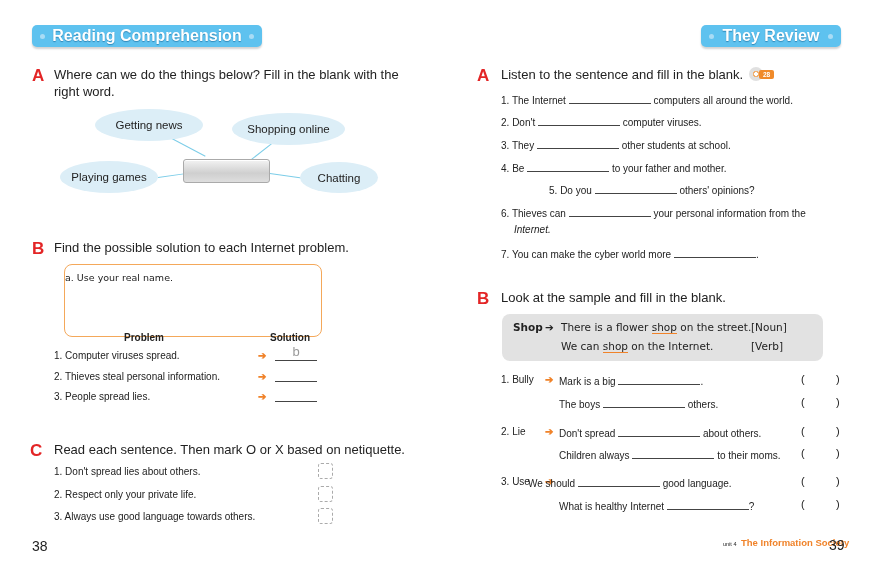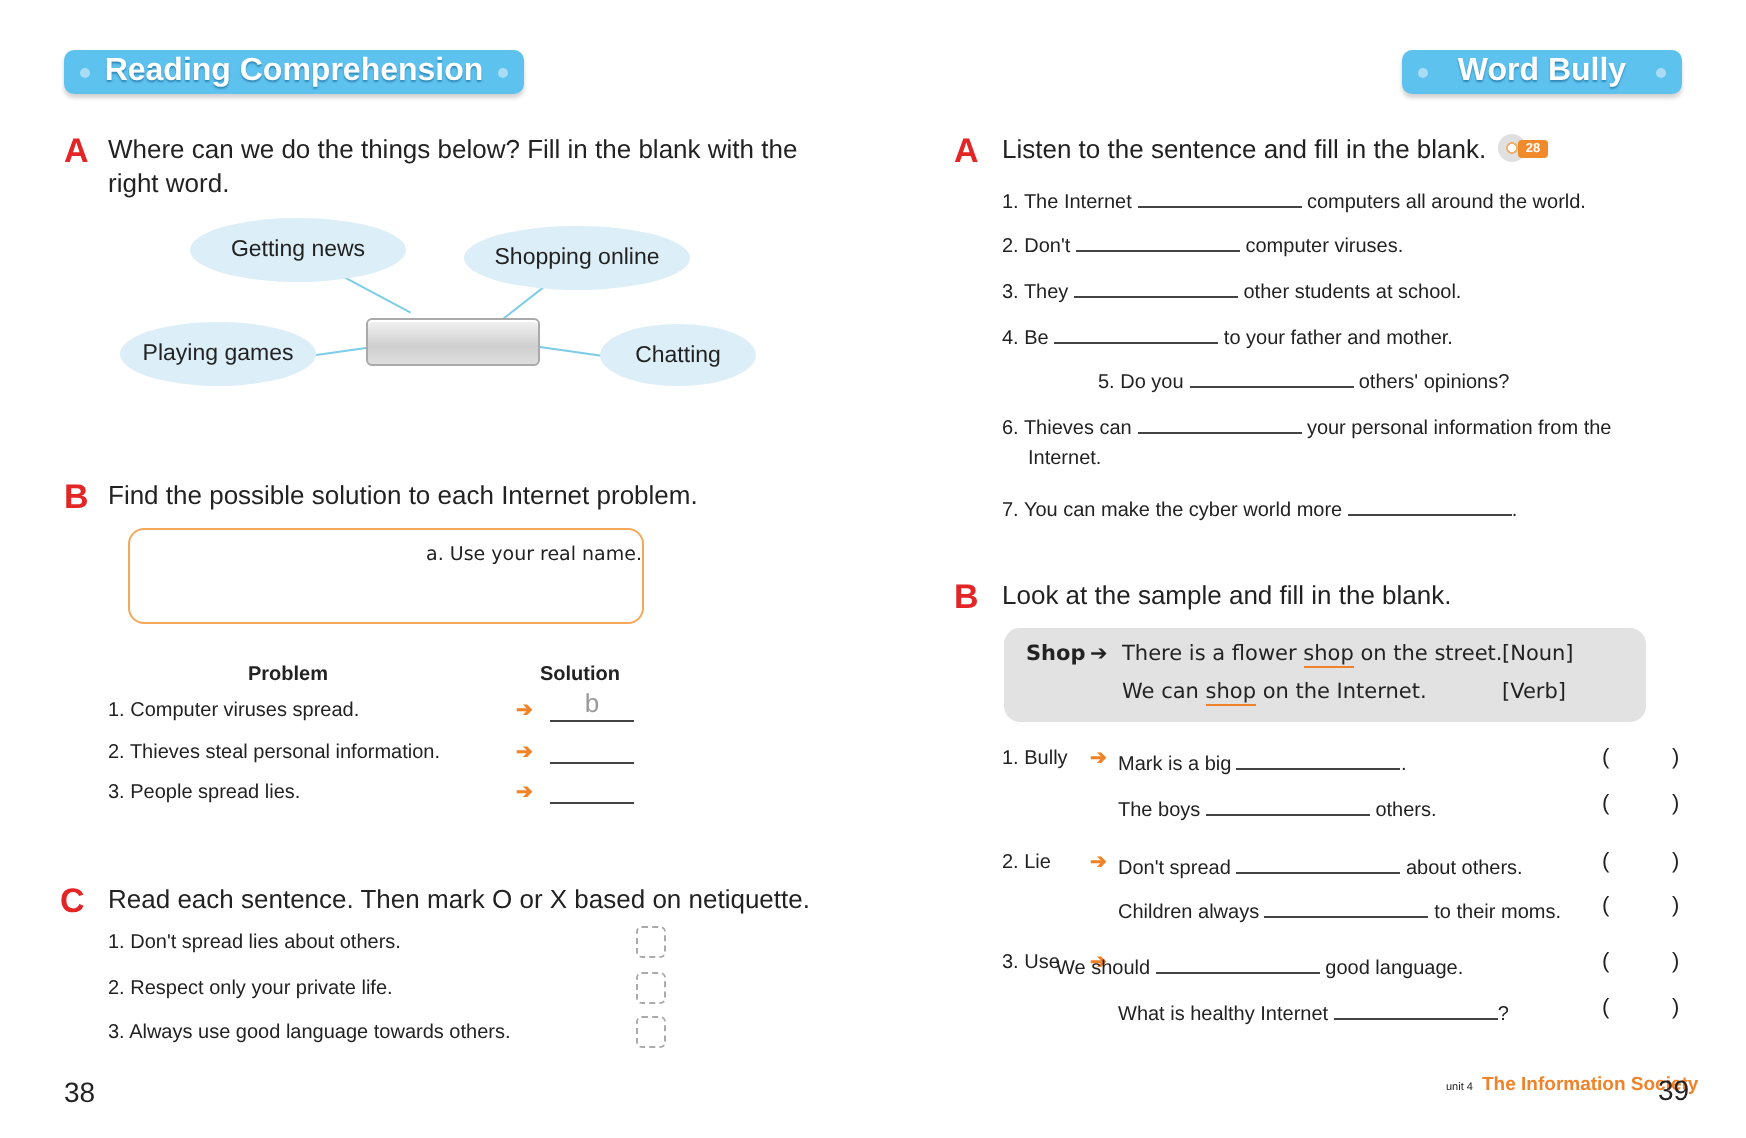--- a/index.html
+++ b/index.html
@@ -5,21 +5,21 @@
   * { box-sizing: border-box; margin: 0; padding: 0; }
   body { width: 873px; height: 569px; background: #fff; font-family: "Liberation Sans", sans-serif; color: #222; position: relative; overflow: hidden; }
   .abs { position: absolute; }
   .banner { position: absolute; height: 22px; background: #5ec2ef; border-radius: 5px; box-shadow: 0 2px 2px rgba(0,0,0,0.18); color: #fff; font-weight: bold; font-size: 16px; display: flex; align-items: center; justify-content: center; text-shadow: 0 1px 1px rgba(0,80,130,0.5); }
   .banner .dot { position: absolute; top: 9px; width: 5px; height: 5px; border-radius: 50%; background: #a9dcf5; }
   .sec-letter { position: absolute; color: #e32526; font-weight: bold; font-size: 17px; }
   .sec-title { position: absolute; font-size: 13px; color: #222; line-height: 17px; }
   .bubble { position: absolute; background: #dceef7; border-radius: 50%; display: flex; align-items: center; justify-content: center; font-size: 11.5px; color: #222; }
   .device { position: absolute; left: 183px; top: 159px; width: 87px; height: 24px; border: 1px solid #aaa; border-radius: 3px; background: linear-gradient(to bottom, #f3f3f3, #cfcfcf 60%, #dedede); box-shadow: inset 0 1px 0 #fff; }
   .line { position: absolute; height: 1px; background: #7ccde8; transform-origin: 0 0; }
-  .optbox { position: absolute; left: 64px; top: 264px; width: 258px; height: 48px; border: 1.5px solid #f4a85a; border-radius: 8px; padding: 5px 0 0 0; font-family: "DejaVu Sans", sans-serif; font-size: 9.5px; color: #222; text-align: right; }
+  .optbox { position: absolute; left: 64px; top: 264px; width: 258px; height: 73px; border: 1.5px solid #f4a85a; border-radius: 8px; padding: 5px 0 0 0; font-family: "DejaVu Sans", sans-serif; font-size: 9.5px; color: #222; }
   .optbox div { height: 16px; line-height: 16px; }
   .orange { color: #f0832a; }
   .txt { position: absolute; font-size: 10px; line-height: 14px; color: #222; white-space: nowrap; }
   .blank { display: inline-block; border-bottom: 1px solid #444; vertical-align: baseline; height: 12px; }
   .arrow { color: #f0832a; font-size: 10px; font-weight: bold; }
   .dashbox { position: absolute; width: 15px; height: 16px; border: 1px dashed #aaa; border-radius: 3px; }
   .sample { position: absolute; left: 502px; top: 314px; width: 321px; height: 47px; background: #e2e2e2; border-radius: 8px; }
   .sample-text { position: absolute; font-family: "DejaVu Sans", sans-serif; font-size: 10.5px; color: #222; white-space: nowrap; }
   .ul-orange { border-bottom: 1.5px solid #f0832a; }
   .pg { position: absolute; font-size: 14px; color: #222; }
@@ -83,21 +83,21 @@
 <div class="txt" style="left:54px; top:510px;">3.  Always use good language towards others.</div>
 
 <div class="dashbox" style="left:318px; top:463px;"></div>
 <div class="dashbox" style="left:318px; top:486px;"></div>
 <div class="dashbox" style="left:318px; top:508px;"></div>
 
 <div class="pg" style="left:32px; top:538px;">38</div>
 
 <div class="banner" style="left:701px; top:25px; width:140px;">
   <span class="dot" style="left:8px;"></span>
-  <span>Word Bully</span>
+  <span>They Review</span>
   <span class="dot" style="right:8px;"></span>
 </div>
 
 <div class="sec-letter" style="left:477px; top:66px;">A</div>
 <div class="sec-title" style="left:501px; top:66px;">Listen to the sentence and fill in the blank.</div>
 <div class="cd-icon"></div>
 <div class="cd-badge">28</div>
 
 <div class="txt" style="left:501px; top:92px;">
   <span>1.</span> <span>The Internet</span>
@@ -122,21 +122,21 @@
 <div class="txt" style="left:501px; top:182px;margin-left:48px;">
   <span>5.</span> <span>Do you</span>
   <span class="blank" style="width:82px;"></span>
   <span>others' opinions?</span>
 </div>
 <div class="txt" style="left:501px; top:205px;">
   <span>6.</span> <span>Thieves can</span>
   <span class="blank" style="width:82px;"></span>
   <span>your personal information from the</span>
 </div>
-<div class="txt" style="left:514px; top:223px;">Internet.</div>
+<div class="txt" style="left:514px; top:223px;font-style:italic;">Internet.</div>
 <div class="txt" style="left:501px; top:246px;">
   <span>7.</span> <span>You can make the cyber world more</span>
   <span class="blank" style="width:82px;"></span><span>.</span>
 </div>
 
 <div class="sec-letter" style="left:477px; top:289px;">B</div>
 <div class="sec-title" style="left:501px; top:289px;">Look at the sample and fill in the blank.</div>
 
 <div class="sample"></div>
 <div class="sample-text" style="left:513px; top:321px; font-weight:bold;">Shop</div>

